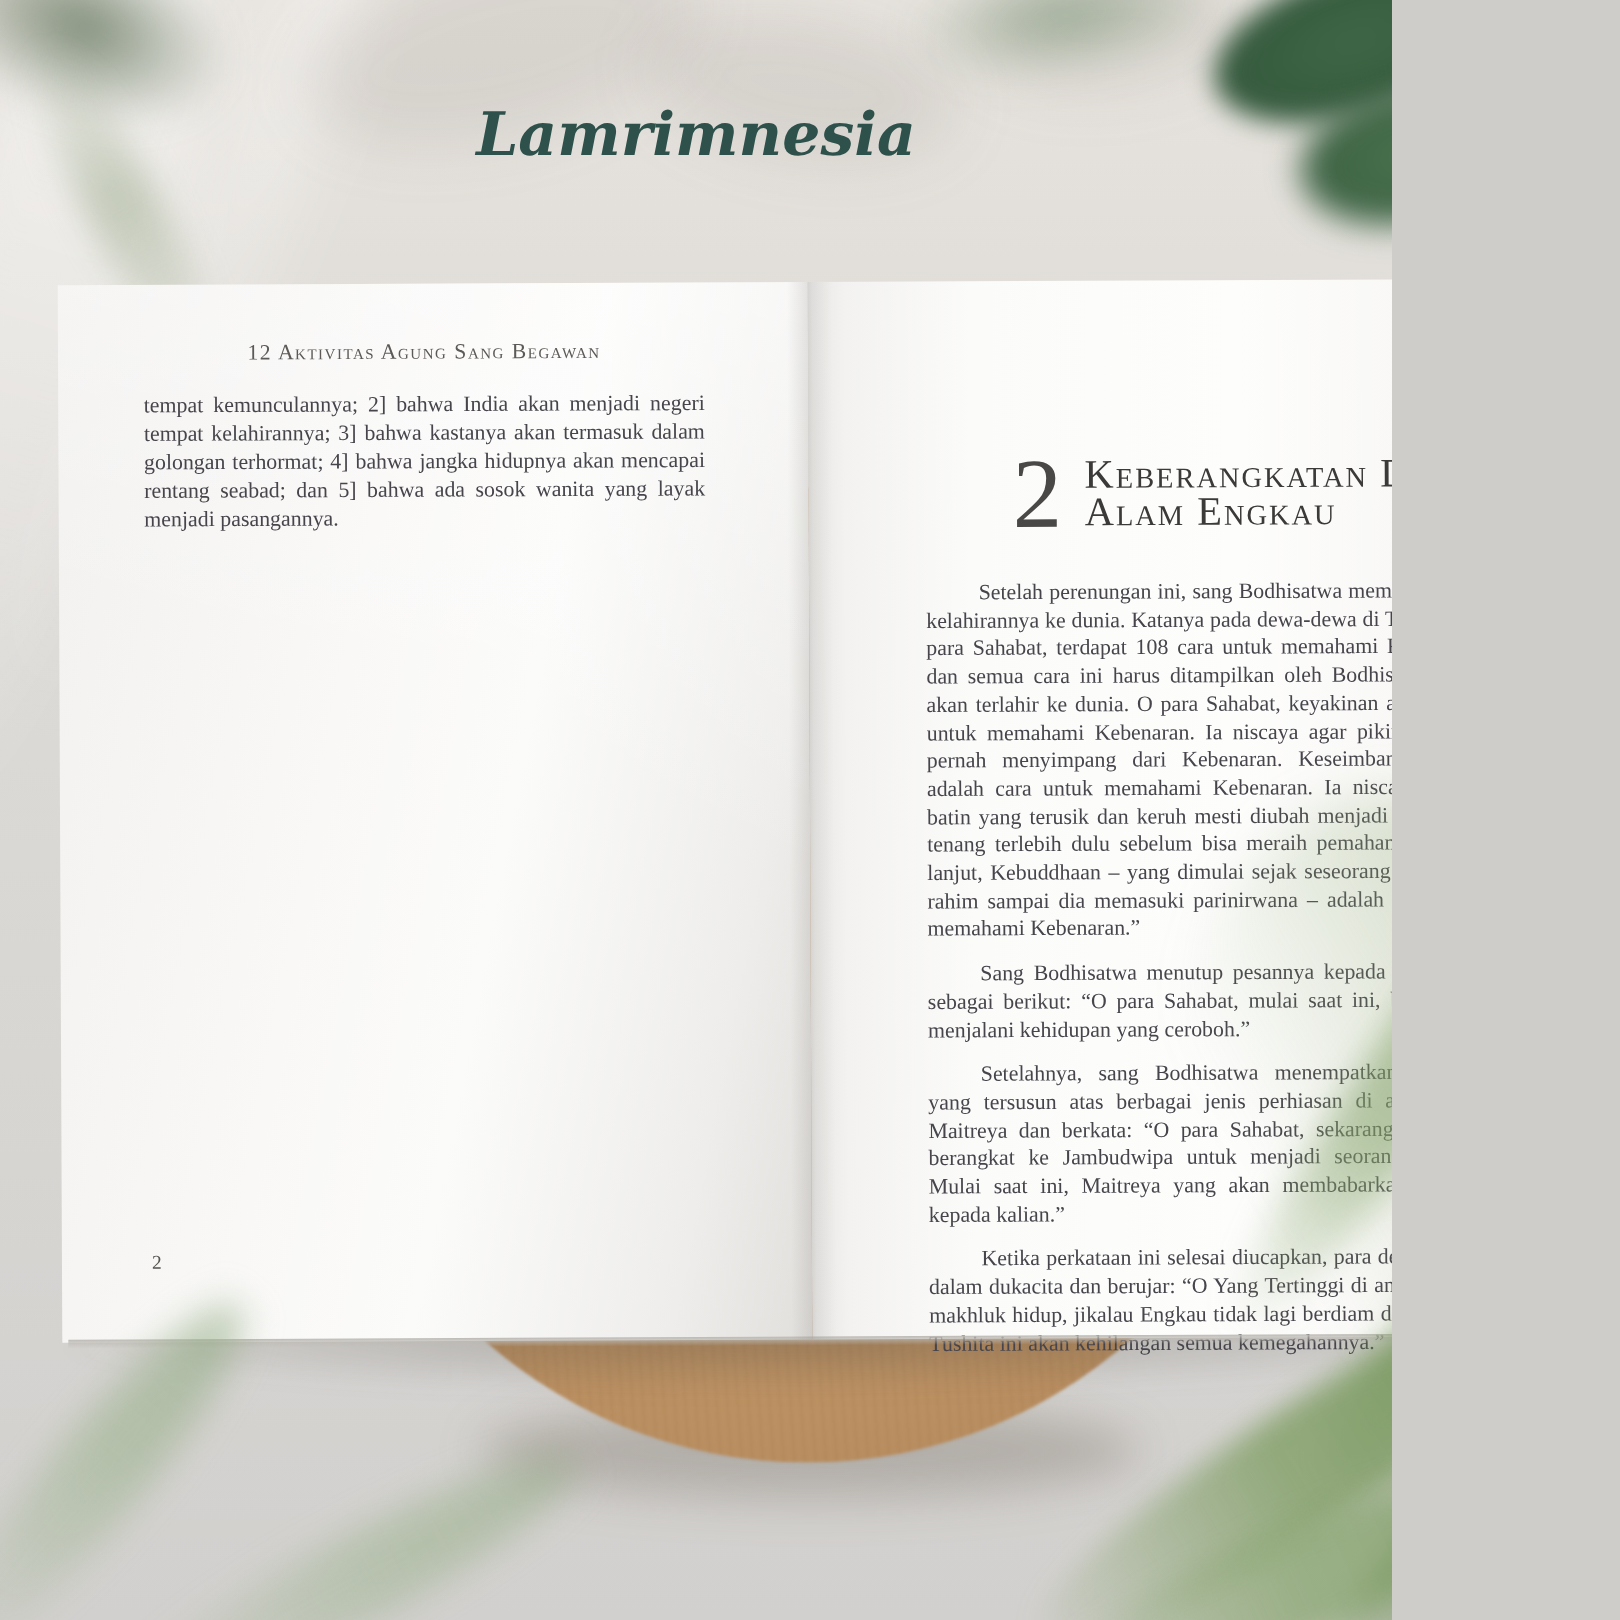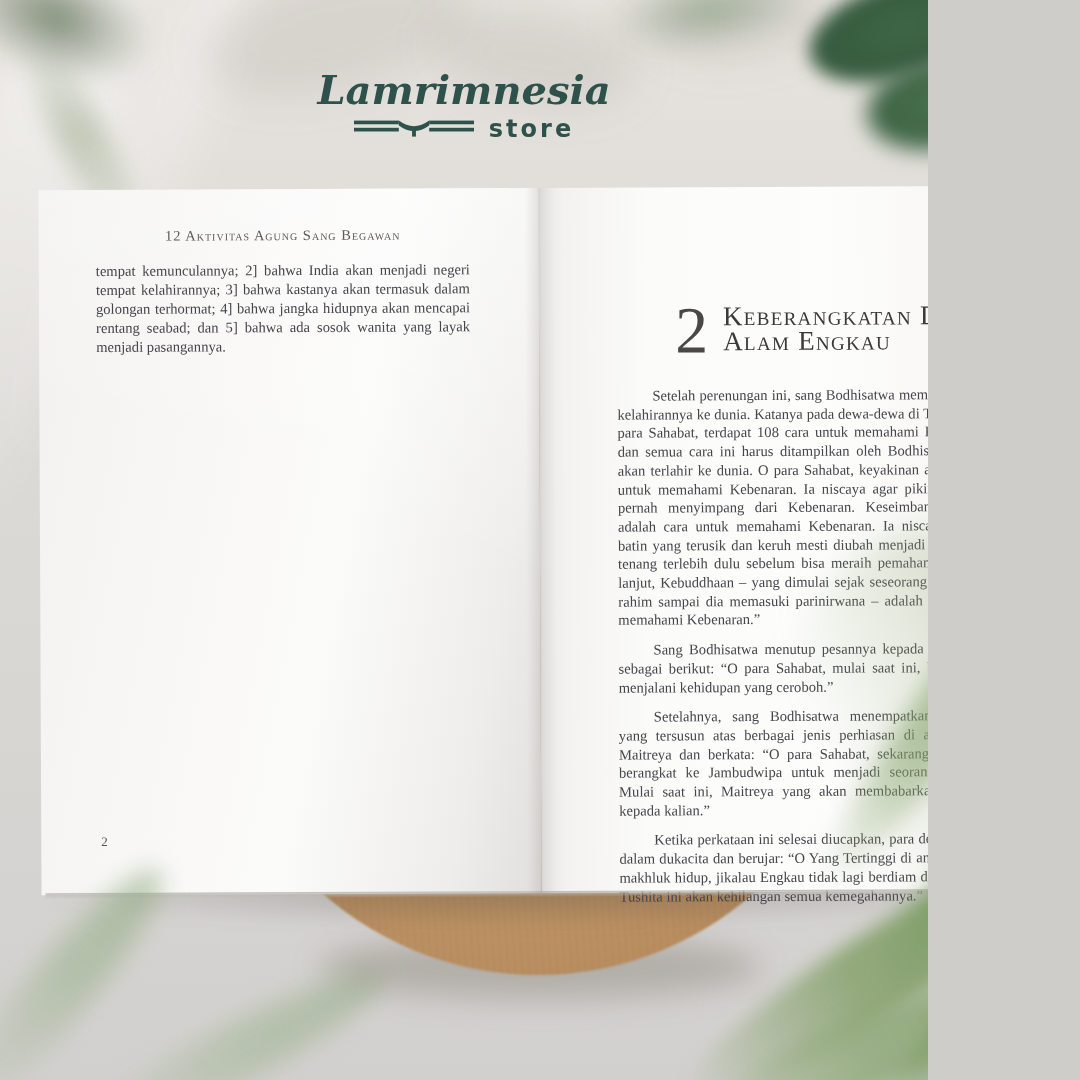--- a/index.html
+++ b/index.html
@@ -110,35 +110,20 @@
 <div class="scene">
 
   <div class="abs streak w1"></div>
   <div class="abs streak w2"></div>
   <div class="abs shleaf s1"></div>
   <div class="abs shleaf s2"></div>
   <div class="abs shleaf s3"></div>
 
   <div class="logo">
     <div class="logo-script">Lamrimnesia</div>
-    <div class="logo-row">
-      <span style="display:inline-block;line-height:0;">
-        <svg width="128" height="20" viewBox="0 0 160 25" xmlns="http://www.w3.org/2000/svg">
-          <g fill="#2e524b">
-            <rect x="0" y="2" width="56" height="4.6"></rect>
-            <rect x="94" y="2" width="56" height="4.6"></rect>
-            <rect x="0" y="11" width="56" height="4.6"></rect>
-            <rect x="94" y="11" width="56" height="4.6"></rect>
-            <path d="M56 2 Q75 16 94 2 L94 8 Q75 22 56 8 Z"></path>
-            <rect x="72.6" y="10" width="4.8" height="12"></rect>
-          </g>
-        </svg>
-      </span>
-      <span class="logo-sub">store</span>
-    </div>
   </div>
 
   <div class="abs plate-shadow"></div>
   <div class="abs plate"></div>
 
   <div class="abs book-shadow"></div>
   <div class="abs book">
     <div class="page page-left">
       <div class="abs running-header">12 Aktivitas Agung Sang Begawan</div>
       <div class="abs lp-body">tempat kemunculannya; 2] bahwa India akan menjadi negeri tempat kelahirannya; 3] bahwa kastanya akan termasuk dalam golongan terhormat; 4] bahwa jangka hidupnya akan mencapai rentang seabad; dan 5] bahwa ada sosok wanita yang layak menjadi pasangannya.</div>

